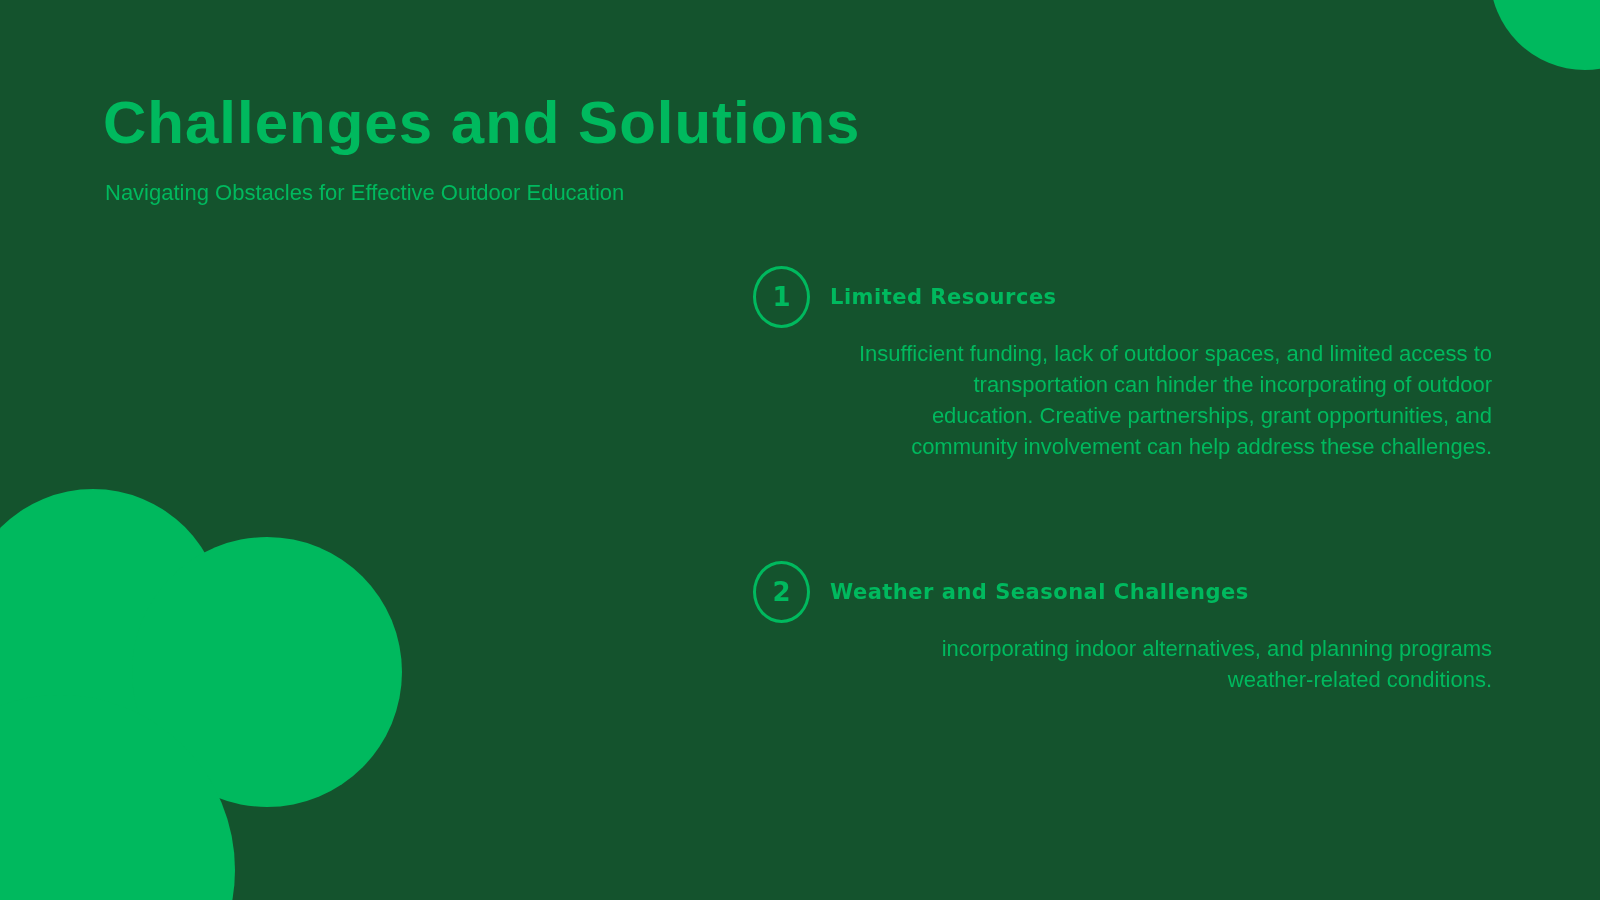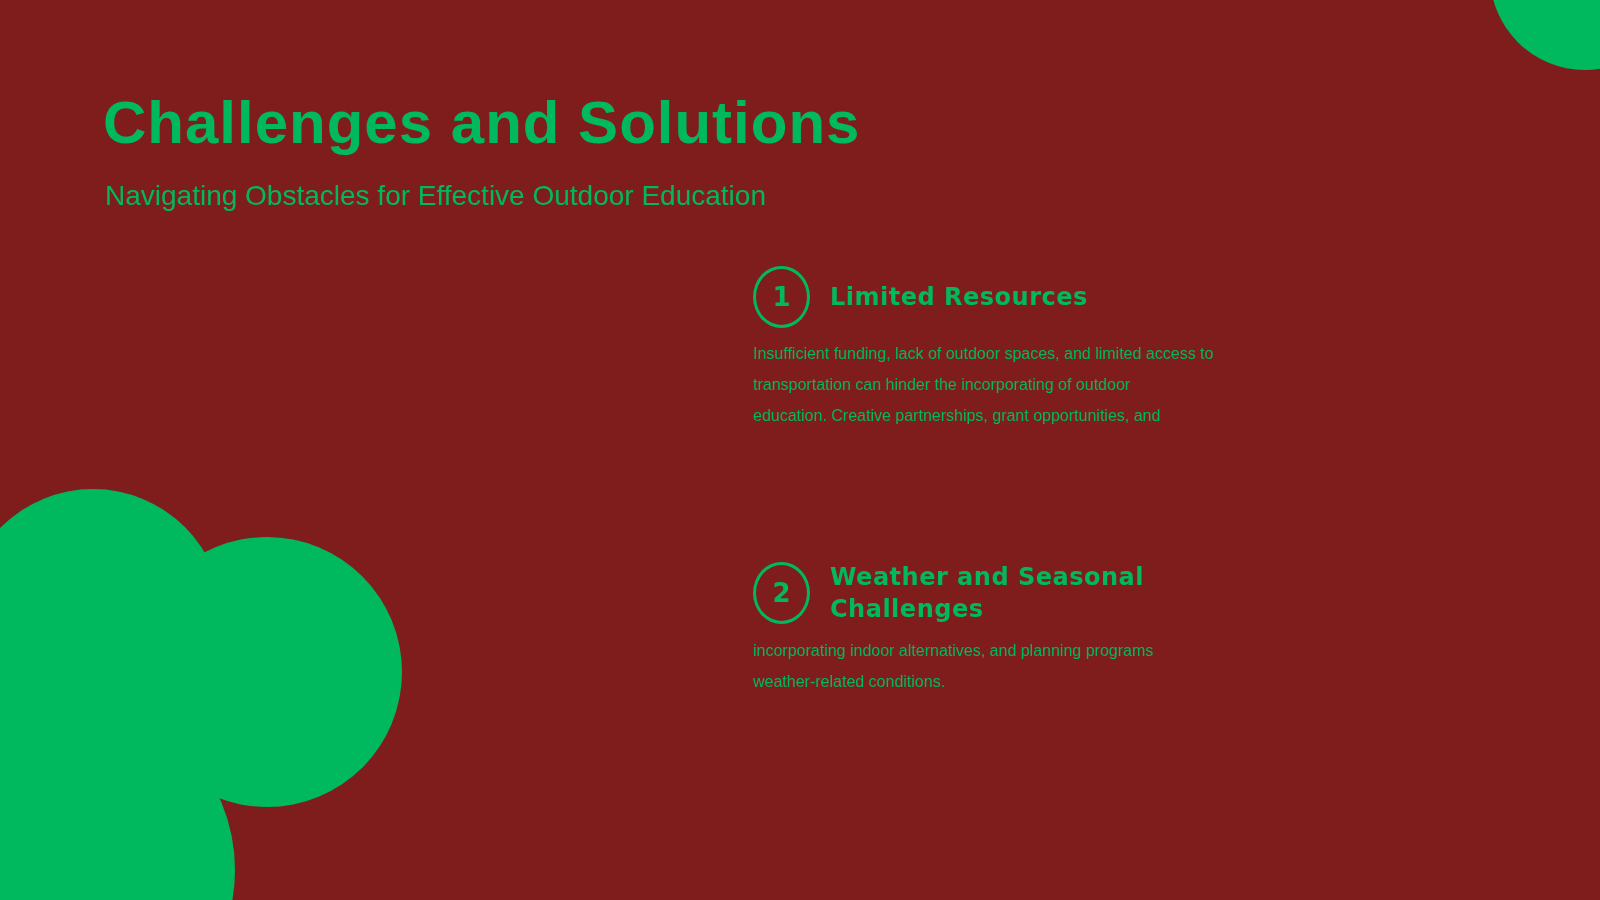--- a/index.html
+++ b/index.html
@@ -2,21 +2,21 @@
 <html><head>
 <meta charset="utf-8">
 <style>
   html, body { margin: 0; padding: 0; }
   body { width: 1600px; height: 900px; }
 
   .slide {
     position: relative;
     width: 1600px;
     height: 900px;
-    background: #7f1d1d;
+    background: #14532d;
     overflow: hidden;
     font-family: "Liberation Sans", sans-serif;
   }
 
   
   .circle {
     position: absolute;
     border-radius: 50%;
     background: #00B95E;
   }
@@ -33,21 +33,21 @@
     font-size: 60px;
     font-weight: bold;
     letter-spacing: 1px;
     line-height: 1.1;
     color: #00B95E;
   }
   .subtitle {
     position: absolute;
     left: 105px;
     top: 180px;
-    font-size: 28px;
+    font-size: 22px;
     font-weight: normal;
     color: #00B95E;
   }
 
   
   .item {
     position: absolute;
     left: 753px;
     width: 739px;
     color: #00B95E;
@@ -72,31 +72,32 @@
     justify-content: center;
     font-family: "DejaVu Sans", sans-serif;
     font-size: 26px;
     font-weight: bold;
     color: #00B95E;
   }
   .item-heading {
     margin: 0;
     max-width: 460px;
     font-family: "DejaVu Sans", sans-serif;
-    font-size: 24px;
+    font-size: 21px;
     line-height: 32px;
     font-weight: bold;
     color: #00B95E;
     letter-spacing: 0.5px;
   }
   .item-body {
     margin: 10px 0 0 0;
-    font-size: 16px;
+    font-size: 22px;
     line-height: 31px;
     color: #00B95E;
+    text-align: right;
   }
   .body-line { display: block; }
 </style>
 </head>
 <body>
 
 <div class="slide">
 
   <div class="circle c-topright"></div>
   <div class="circle c-blob-a"></div>
@@ -110,20 +111,21 @@
     <div class="item-header">
       <span class="badge">
         <span>1</span>
       </span>
       <h2 class="item-heading">Limited Resources</h2>
     </div>
     <p class="item-body">
       <span class="body-line">Insufficient funding, lack of outdoor spaces, and limited access to</span>
       <span class="body-line">transportation can hinder the incorporating of outdoor</span>
       <span class="body-line">education. Creative partnerships, grant opportunities, and</span>
+      <span class="body-line">community involvement can help address these challenges.</span>
     </p>
   </article>
 
   <article class="item item-2">
     <div class="item-header">
       <span class="badge">
         <span>2</span>
       </span>
       <h2 class="item-heading">Weather and Seasonal Challenges</h2>
     </div>

